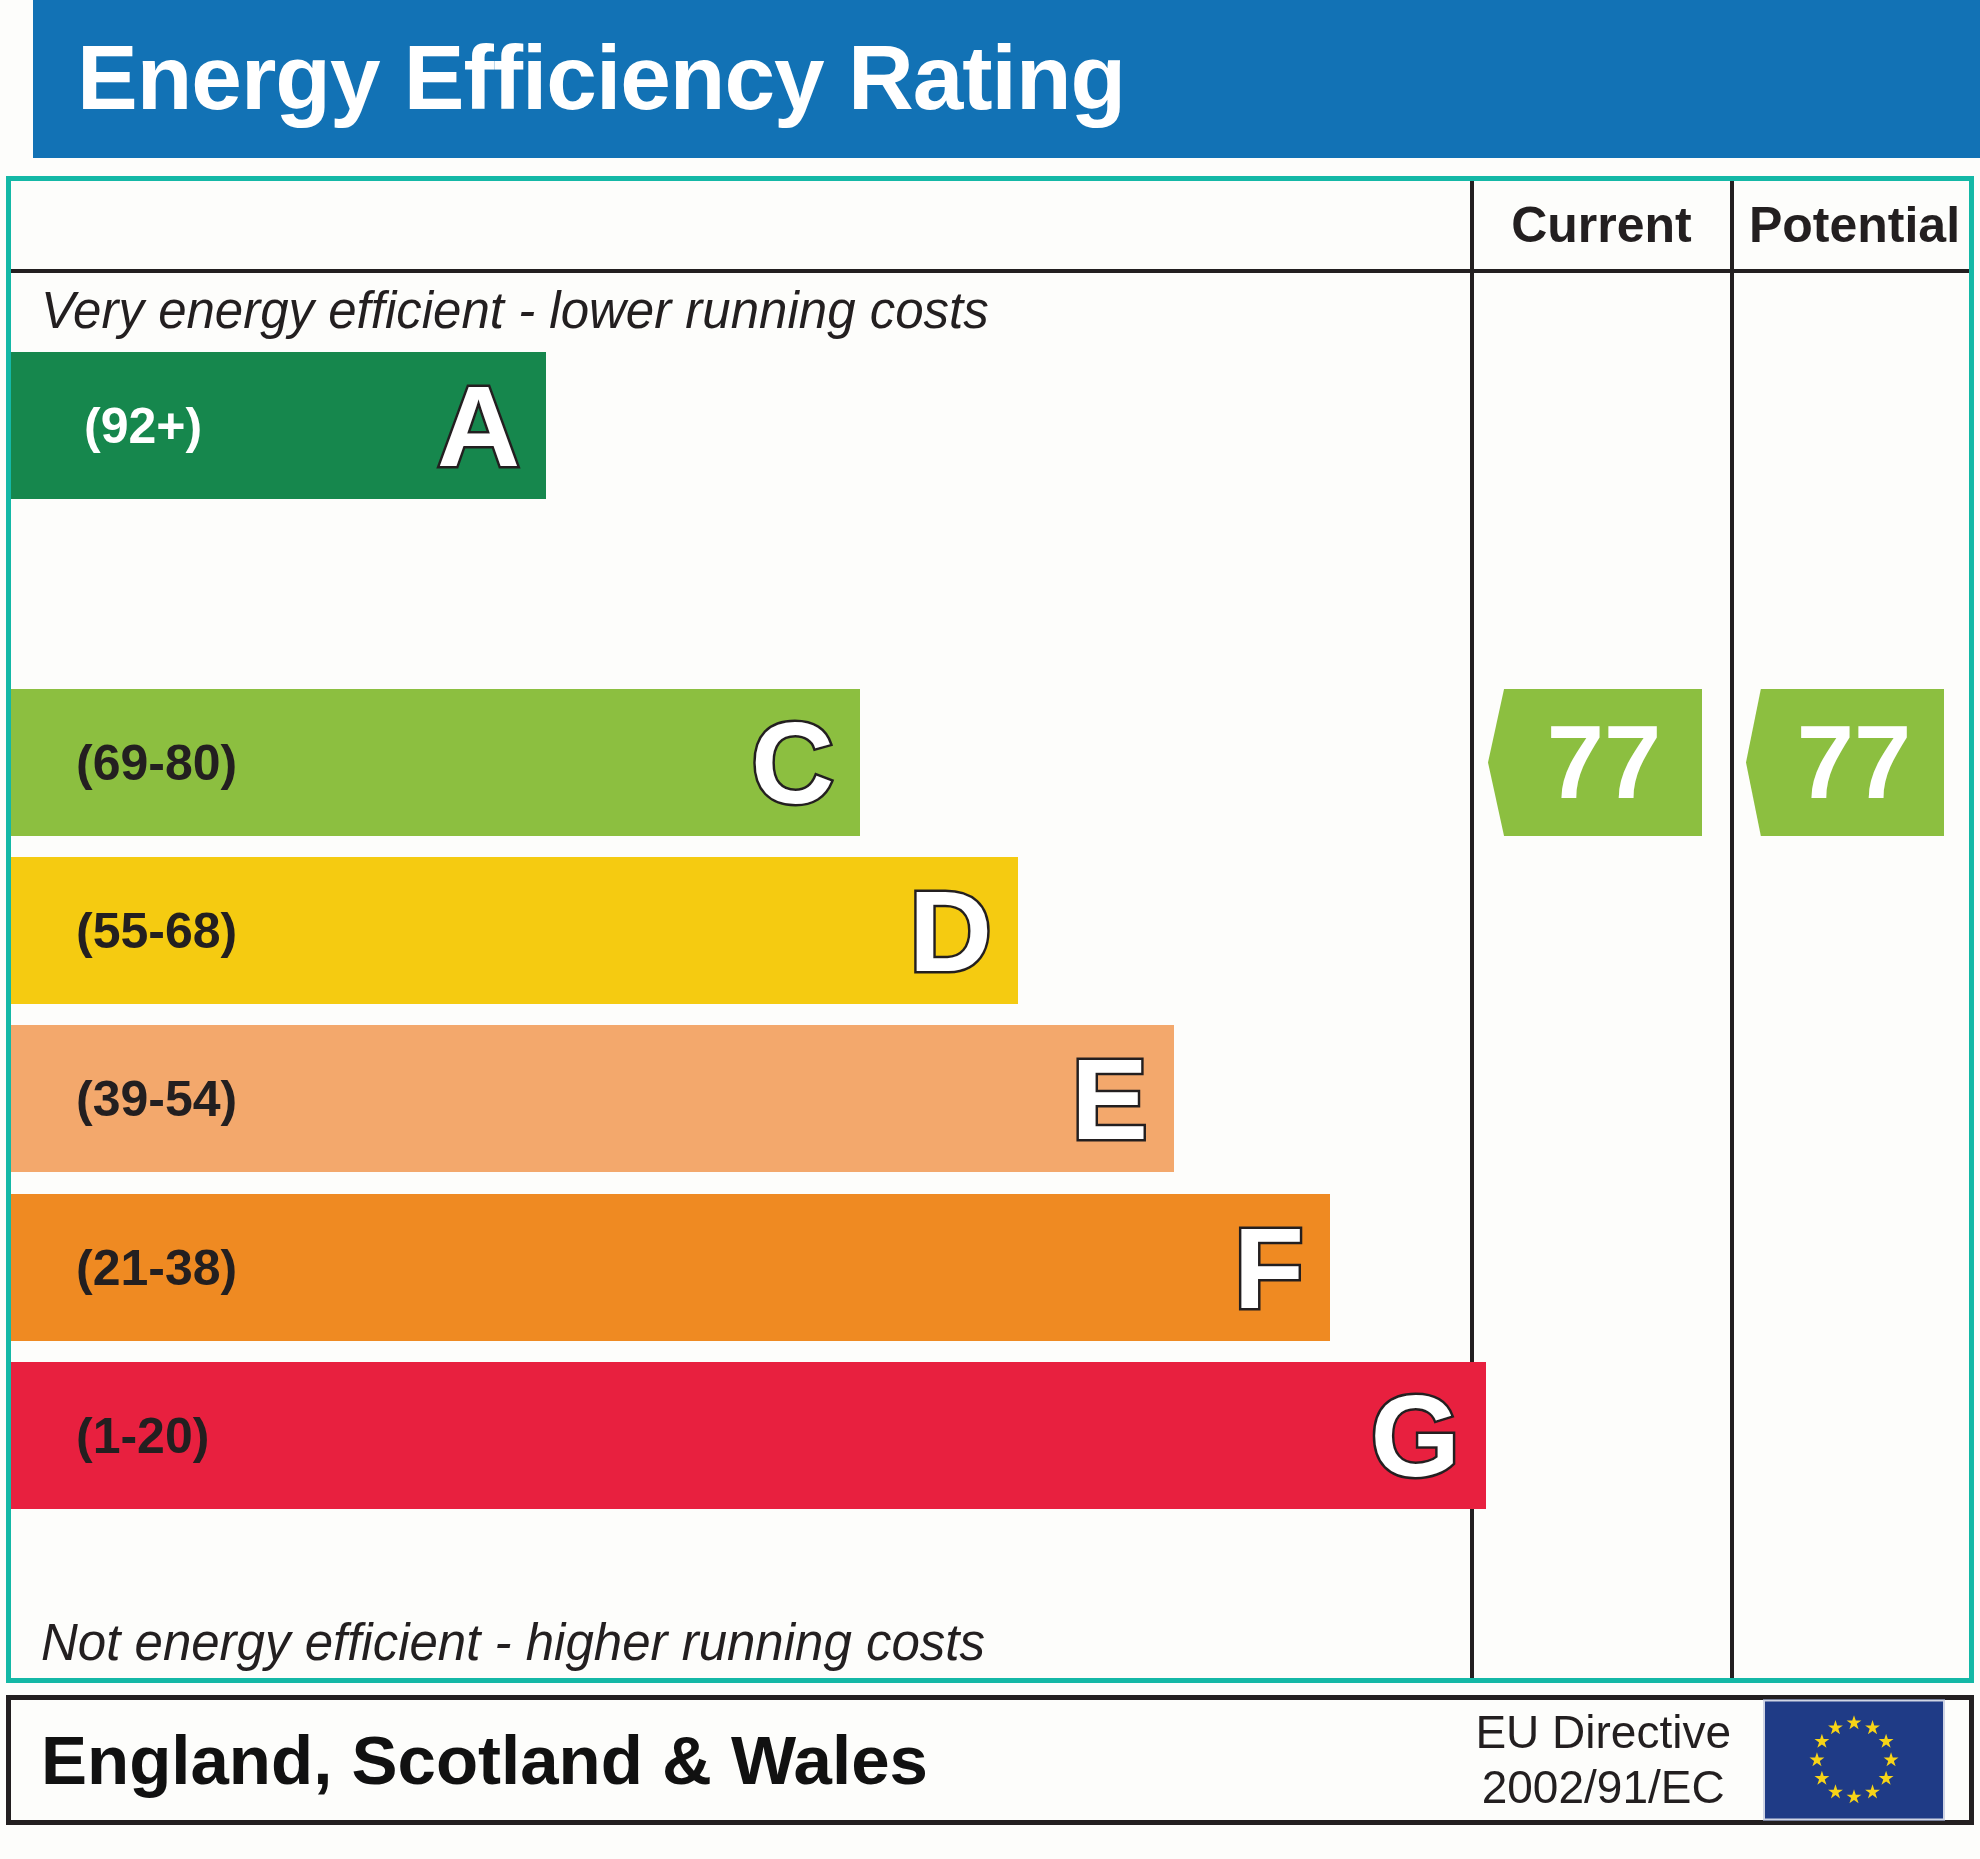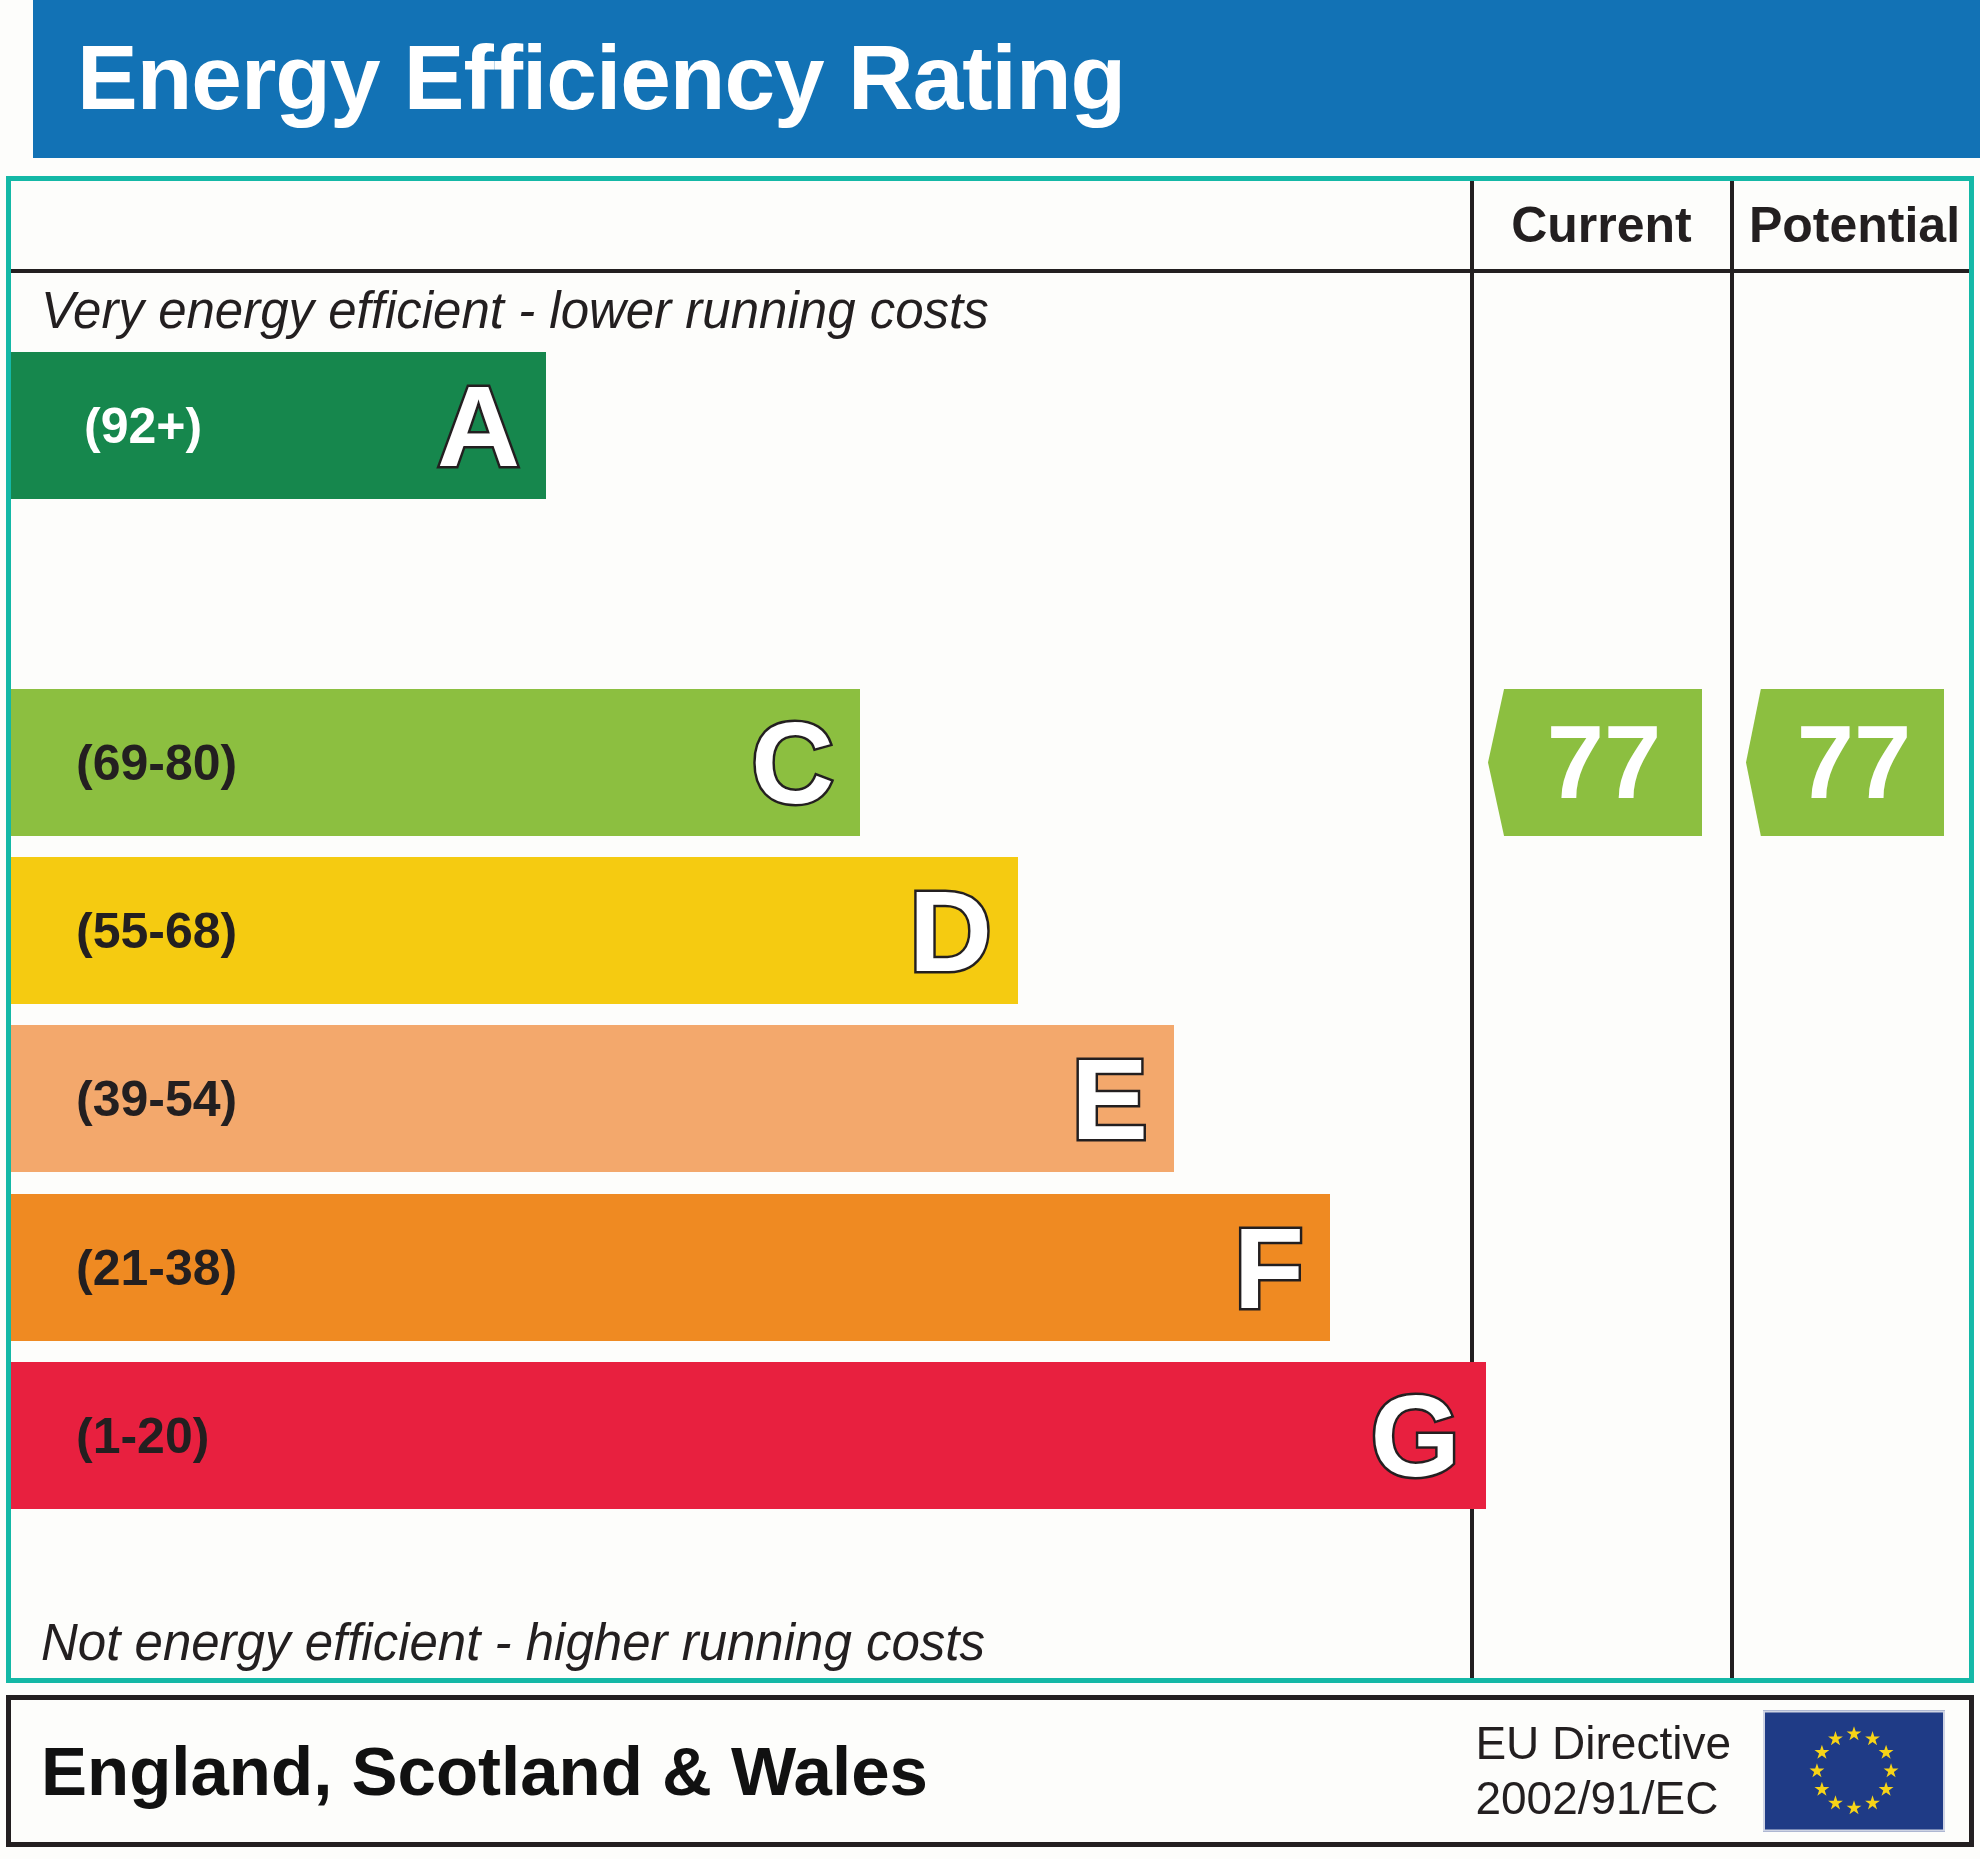--- a/index.html
+++ b/index.html
@@ -169,21 +169,21 @@
     line-height: 1;
     padding-left: 18px;
   }
 
   
   .footer {
     position: absolute;
     left: 6px;
     top: 1695px;
     width: 1968px;
-    height: 152px;
+    height: 130px;
     border: 5px solid #231f20;
     box-sizing: border-box;
     background: #fdfdfb;
   }
   .footer-region {
     position: absolute;
     left: 30px;
     top: 50%;
     transform: translateY(-50%);
     font-size: 69px;
@@ -191,21 +191,21 @@
     color: #111111;
     white-space: nowrap;
   }
   .footer-directive {
     position: absolute;
     right: 238px;
     top: 50%;
     transform: translateY(-50%);
     font-size: 46px;
     color: #231f20;
-    text-align: left;
+    text-align: center;
     line-height: 55px;
     white-space: nowrap;
   }
   .eu-flag {
     position: absolute;
     right: 24px;
     top: 50%;
     transform: translateY(-50%);
     width: 182px;
     height: 121px;

